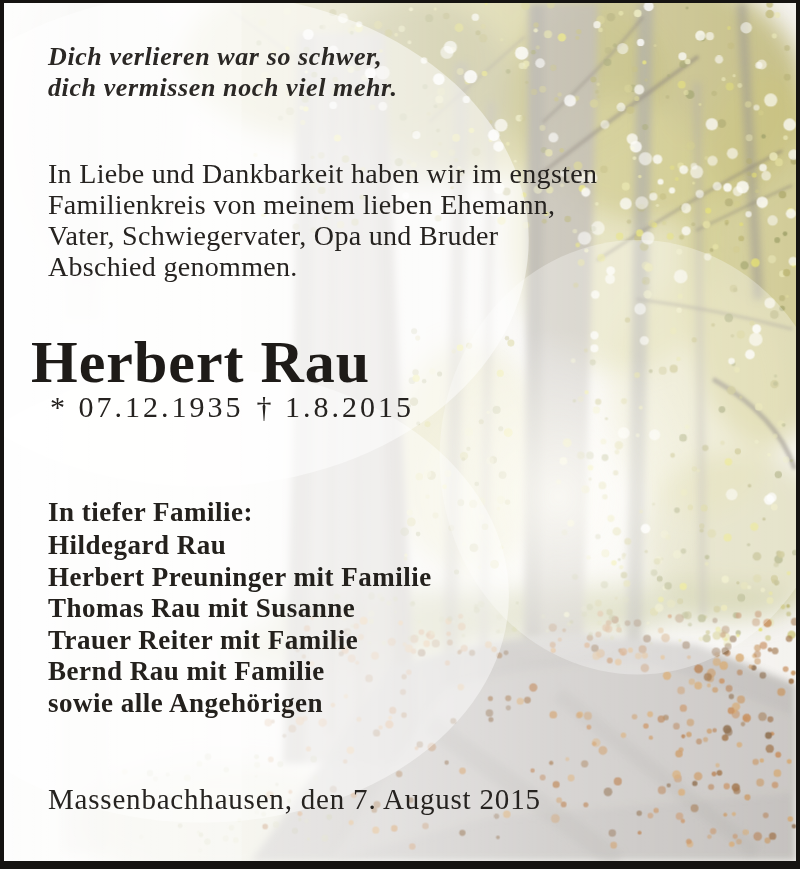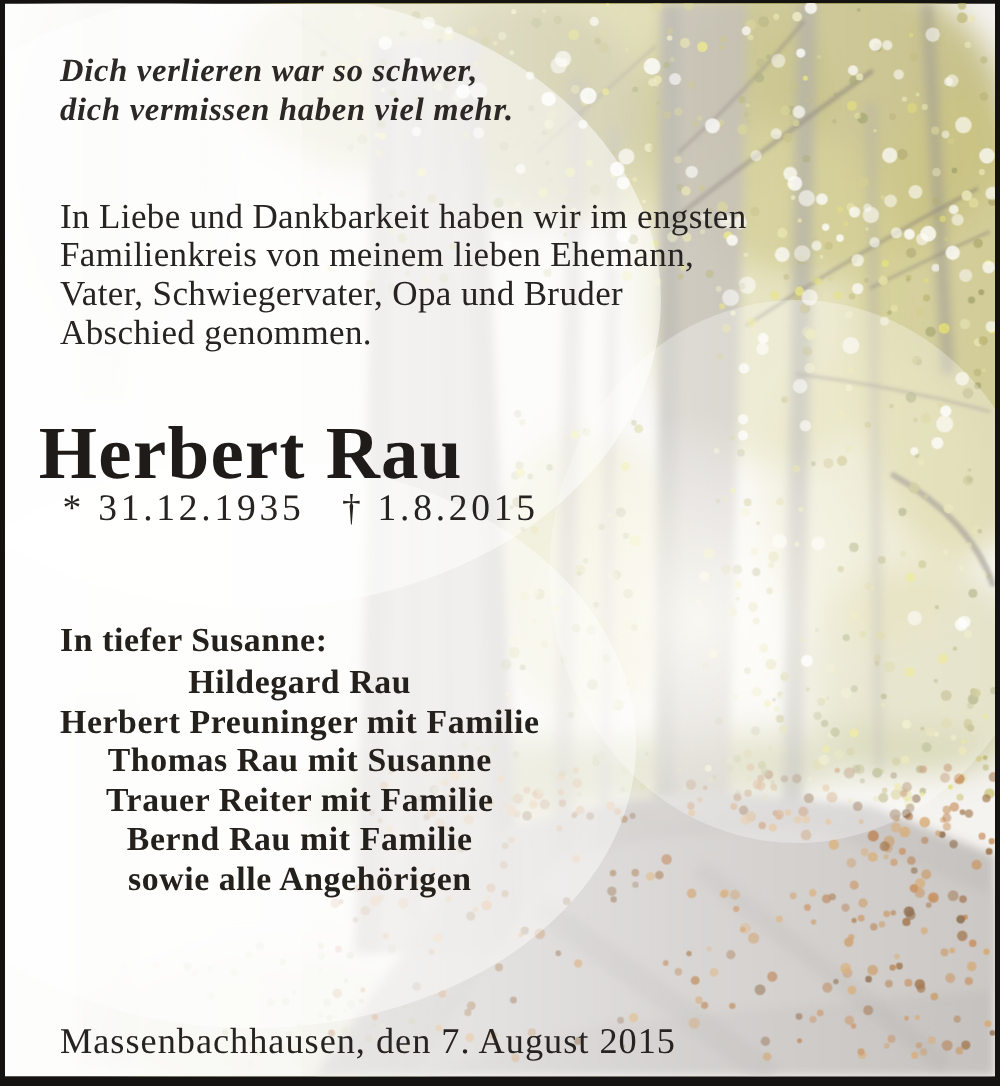--- a/index.html
+++ b/index.html
@@ -30,33 +30,33 @@
   .name{
     left:27px;top:328px;
     font-size:60px;line-height:62px;
     font-weight:bold;letter-spacing:1px;color:#1e1b18;
   }
   .dates{
     left:46px;top:387px;
     font-size:30px;line-height:34px;
     letter-spacing:3px;color:#262320;
   }
-  .dates .death{margin-left:30px;}
+  .dates .death{margin-left:13px;}
   .trauer{
     left:44px;top:494px;
     font-size:27px;line-height:31px;
     font-weight:bold;letter-spacing:0.5px;color:#24211d;
   }
   .mourners{
     left:44px;top:527px;
     font-size:27px;line-height:31.5px;
-    font-weight:bold;letter-spacing:0.5px;color:#24211d;text-align:center;
+    font-weight:bold;letter-spacing:0.5px;color:#24211d;
   }
   .closing{
-    left:44px;top:814px;
+    left:44px;top:780px;
     font-size:29px;line-height:33px;
     letter-spacing:0.8px;color:#262320;
   }
 </style>
 </head>
 <body>
 
 <div class="notice">
 
   <svg class="photo" viewBox="0 0 800 869" preserveAspectRatio="none" aria-hidden="true">
@@ -1152,37 +1152,37 @@
       <ellipse cx="640" cy="460" rx="200" ry="220" fill="#ffffff" opacity="0.3"></ellipse>
       <rect x="0" y="0" width="800" height="869" fill="url(#veilH)"></rect>
       <ellipse cx="200" cy="240" rx="330" ry="250" fill="#ffffff" opacity="0.5"></ellipse>
       <ellipse cx="200" cy="600" rx="310" ry="230" fill="#ffffff" opacity="0.45"></ellipse>
       <rect x="0" y="0" width="240" height="869" fill="#ffffff" opacity="0.25"></rect>
     </g>
   </svg>
 
   <div class="txt verse">
     <div>Dich verlieren war so schwer,</div>
-    <div>dich vermissen haben viel mehr.</div>
+    <div>dich vermissen noch viel mehr.</div>
   </div>
 
   <div class="txt intro">
     <div>In Liebe und Dankbarkeit haben wir im engsten</div>
     <div>Familienkreis von meinem lieben Ehemann,</div>
     <div>Vater, Schwiegervater, Opa und Bruder</div>
     <div>Abschied genommen.</div>
   </div>
 
   <div class="txt name">Herbert Rau</div>
 
   <div class="txt dates">
-    <span class="birth">* 31.12.1935</span><span class="death">† 1.8.2015</span>
+    <span class="birth">* 07.12.1935</span><span class="death">† 1.8.2015</span>
   </div>
 
-  <div class="txt trauer">In tiefer Susanne:</div>
+  <div class="txt trauer">In tiefer Familie:</div>
 
   <div class="txt mourners">
     <div>Hildegard Rau</div>
     <div>Herbert Preuninger mit Familie</div>
     <div>Thomas Rau mit Susanne</div>
     <div>Trauer Reiter mit Familie</div>
     <div>Bernd Rau mit Familie</div>
     <div>sowie alle Angehörigen</div>
   </div>
 

